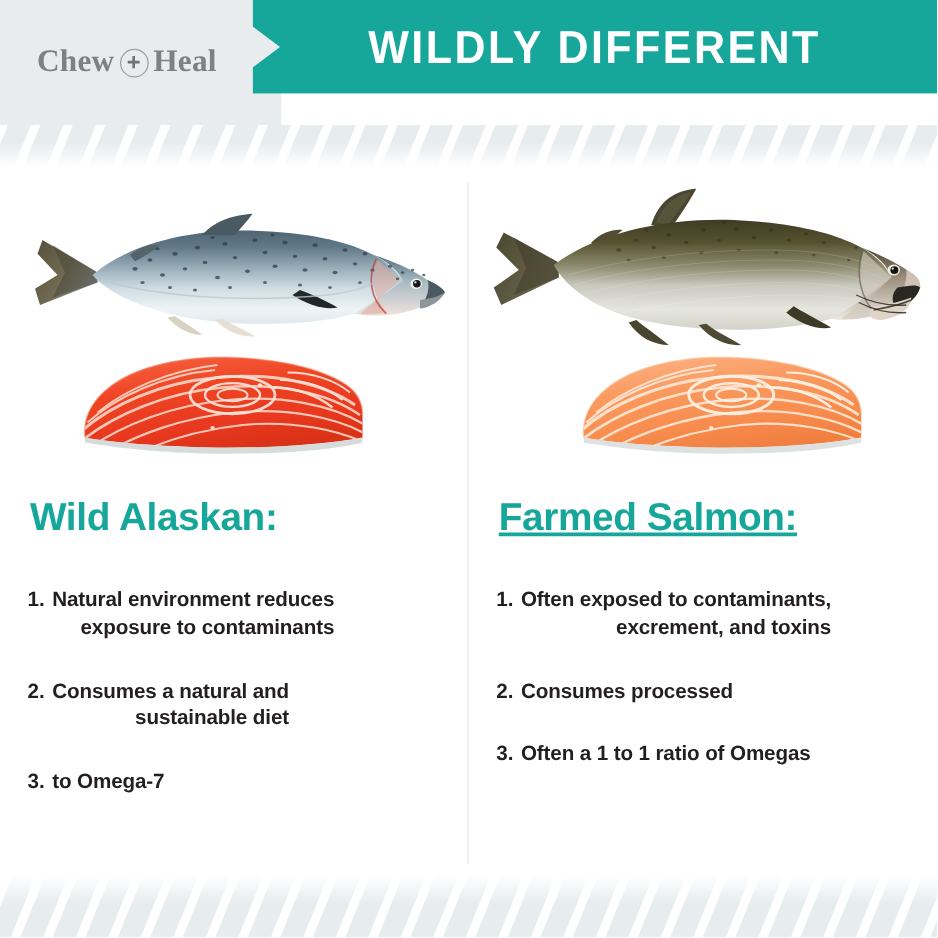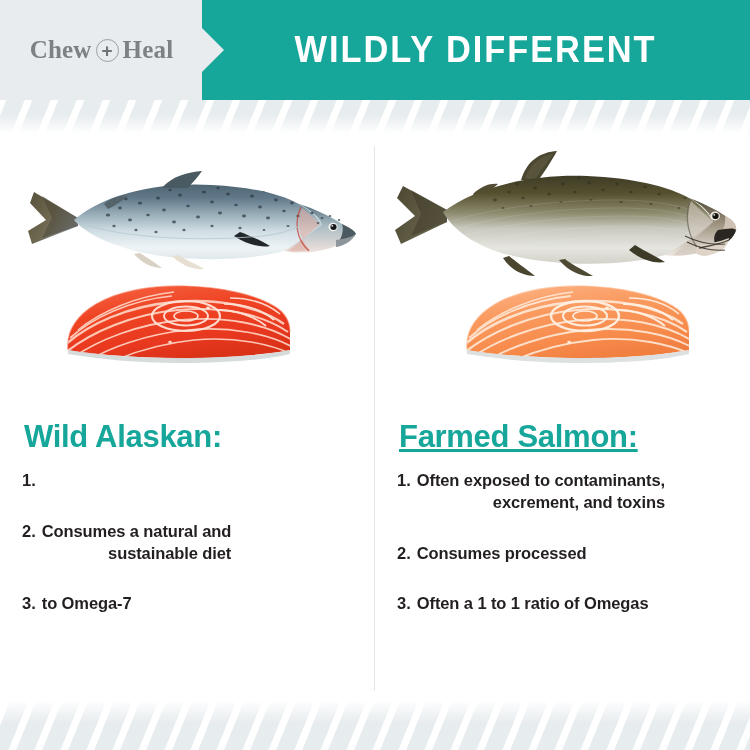--- a/index.html
+++ b/index.html
@@ -26,21 +26,21 @@
   }
   .logo .plus-badge{
     display:inline-flex;align-items:center;justify-content:center;
     width:23px;height:23px;border-radius:50%;
     border:1.6px solid #9aa0a4;color:#6f7478;
     font-family:"Liberation Sans", sans-serif;
     font-size:19px;font-weight:700;line-height:1;
     margin:0 4px;box-sizing:border-box;
   }
   .header-right{
-    position:absolute;left:202px;top:0;width:548px;height:100px;
+    position:absolute;left:202px;top:0;width:548px;height:75px;
     background:#16a69a;
     display:flex;align-items:center;justify-content:center;
     -webkit-clip-path:polygon(0 0,100% 0,100% 100%,0 100%,0 72%,22px 50%,0 28%);
     clip-path:polygon(0 0,100% 0,100% 100%,0 100%,0 72%,22px 50%,0 28%);
   }
   .header-title{
     color:#ffffff;font-size:37px;font-weight:700;
     letter-spacing:2.1px;
     transform:scaleX(.93);
     font-family:"Liberation Sans", sans-serif;
@@ -69,21 +69,21 @@
   .divider{position:absolute;left:374px;top:146px;width:1px;height:545px;background:#e4e7e9;}
 
   
   .col{position:absolute;top:140px;width:375px;height:560px;}
   .col-left{left:0;}
   .col-right{left:375px;}
 
   .fish-stage{position:relative;width:375px;height:250px;}
 
   .heading{
-    position:absolute;top:279px;left:24px;
+    position:absolute;top:256px;left:24px;
     color:#16a69a;font-size:31px;font-weight:700;
     letter-spacing:-.3px;white-space:nowrap;
   }
   .col-right .heading{left:24px;text-decoration:underline;}
 
   .list{position:absolute;top:330px;left:22px;width:340px;}
   .list-item{display:flex;margin-bottom:29px;}
   .list-num{
     font-size:16.5px;font-weight:700;color:#231f20;
     line-height:1.32;margin-right:6px;flex:0 0 auto;
@@ -309,20 +309,24 @@
                C208,80 168,83 122,83 C80,83 40,79 10,74 Z" fill="#cfd6d6" opacity=".85"></path>
       <path d="M10,70 C8,52 18,36 38,24 C62,10 96,5 128,6
                C162,7 196,14 216,26 C228,33 232,42 232,52" stroke="#f9866b" stroke-width="1.2" fill="none" opacity=".6"></path>
     </svg>
 
     <div class="heading">Wild Alaskan:</div>
 
     <div class="list">
       <div class="list-item">
         <span class="list-num">1.</span>
+        <span class="list-text">
+          <span>Natural environment reduces</span>
+          <span class="l2">exposure to contaminants</span>
+        </span>
       </div>
       <div class="list-item">
         <span class="list-num">2.</span>
         <span class="list-text">
           <span>Consumes a natural and</span>
           <span class="l2">sustainable diet</span>
         </span>
       </div>
       <div class="list-item">
         <span class="list-num">3.</span>

